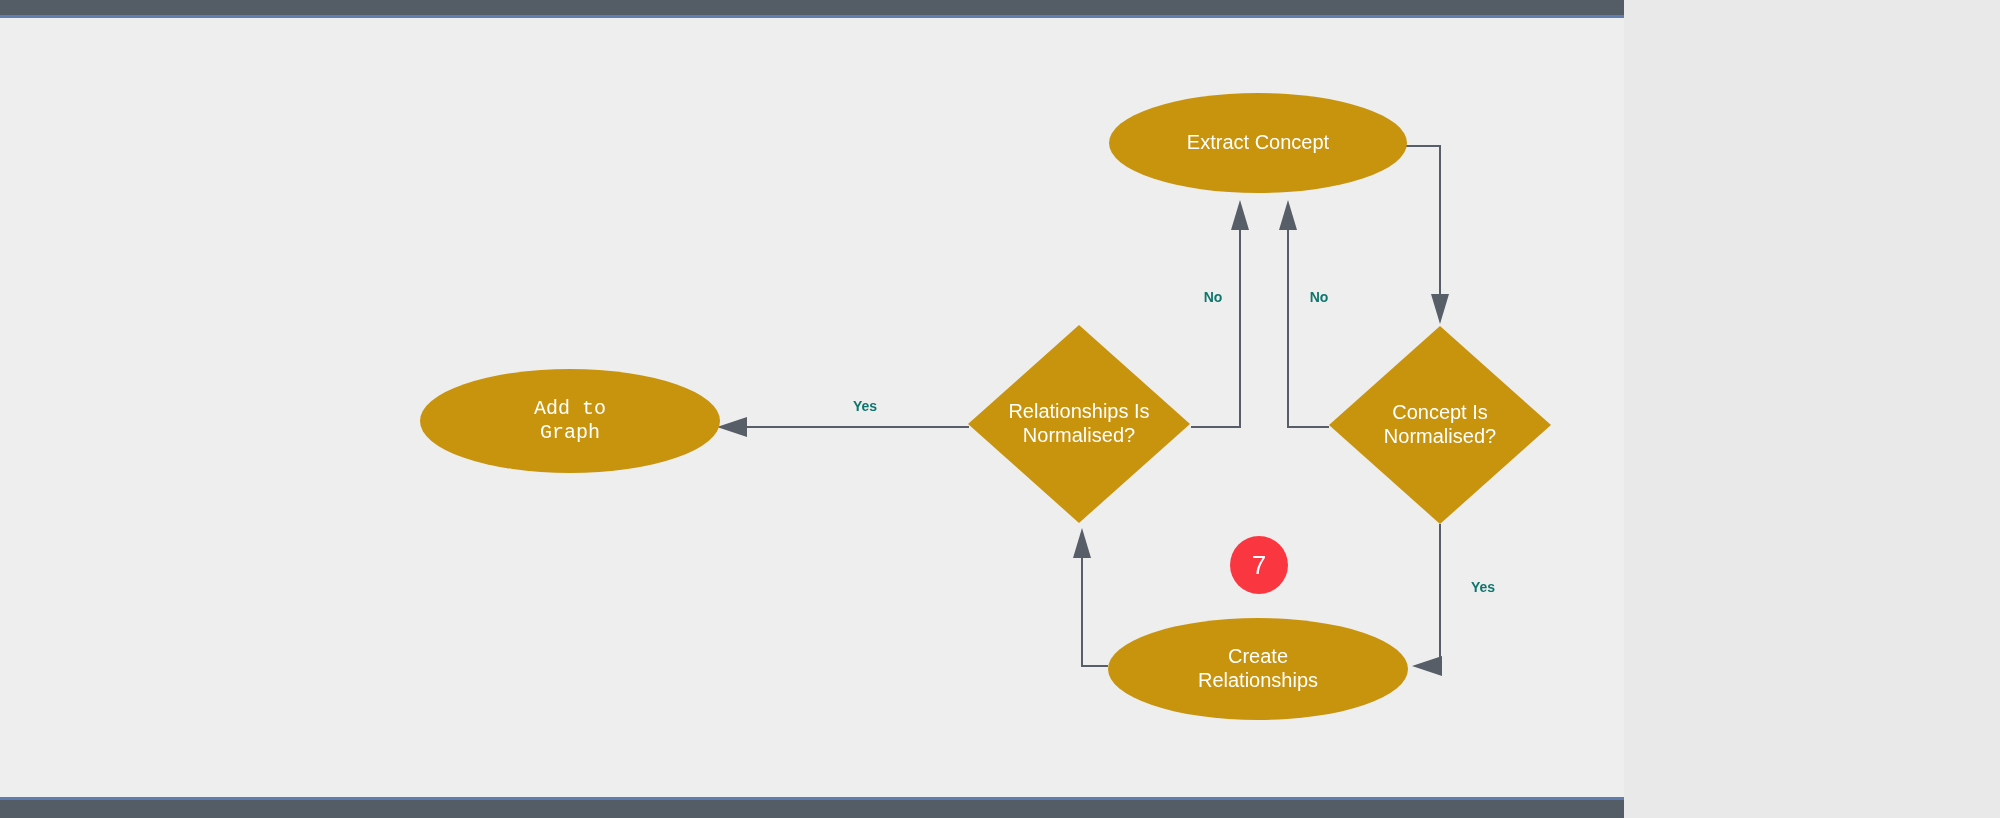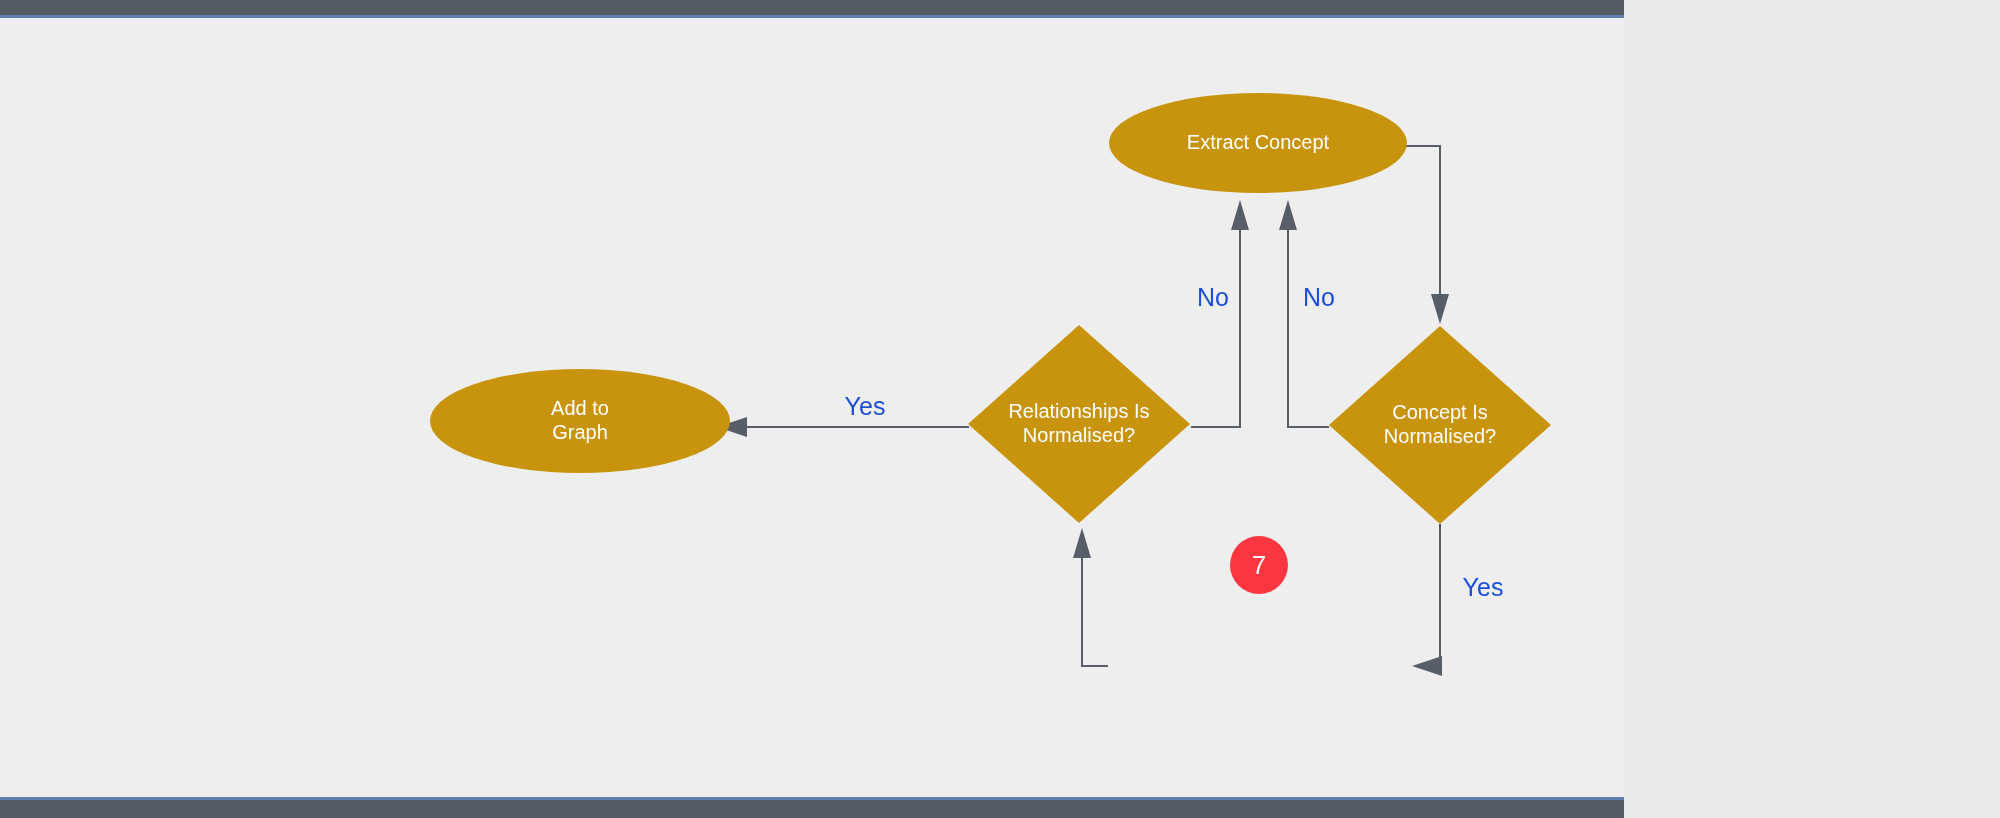--- a/index.html
+++ b/index.html
@@ -66,42 +66,43 @@
   }
   .node.ellipse { border-radius: 50%; }
   .node.decision {
     clip-path: polygon(50% 0, 100% 50%, 50% 100%, 0 50%);
   }
 
   
   .edge-label {
     position: absolute;
     transform: translate(-50%, -50%);
-    color: #1d4ed8;
-    font-size: 25px;
+    color: #0f766e;
+    font-size: 14px;
     white-space: nowrap;
+    font-weight: bold;
   }
 
   
   .badge {
     position: absolute;
     width: 58px;
     height: 58px;
     border-radius: 50%;
     background: #fa3740;
     color: #ffffff;
     font-size: 26px;
     display: flex;
     align-items: center;
     justify-content: center;
   }
 
   
   #node-extract      { left: 1109px; top:  93px; width: 298px; height: 100px; }
-  #node-add-graph    { left:  430px; top: 369px; width: 300px; height: 104px; }
+  #node-add-graph    { left:  420px; top: 369px; width: 300px; height: 104px; font-family: Liberation Mono, monospace; }
   #node-create-rel   { left: 1108px; top: 618px; width: 300px; height: 102px; }
   #node-rel-norm     { left:  968px; top: 325px; width: 222px; height: 198px; }
   #node-concept-norm { left: 1329px; top: 326px; width: 222px; height: 198px; text-align: center; }
 
   #label-no-left   { left: 1213px; top: 297px; }
   #label-no-right  { left: 1319px; top: 297px; }
   #label-yes-left  { left:  865px; top: 406px; }
   #label-yes-right { left: 1483px; top: 587px; }
 
   #badge-7 { left: 1230px; top: 536px; }
@@ -144,20 +145,22 @@
       <polyline points="969,427 745,427"></polyline>
       <polygon points="717,427 747,417 747,437"></polygon>
     </g>
   </svg>
 
   <div id="node-extract" class="node ellipse">Extract Concept</div>
 
   <div id="node-concept-norm" class="node decision">Concept Is
 Normalised?</div>
 
+  <div id="node-create-rel" class="node ellipse">Create
+Relationships</div>
 
   <div id="node-rel-norm" class="node decision">Relationships Is
 Normalised?</div>
 
   <div id="node-add-graph" class="node ellipse">Add to
 Graph</div>
 
   <div id="label-no-left" class="edge-label">No</div>
 
   <div id="label-no-right" class="edge-label">No</div>

